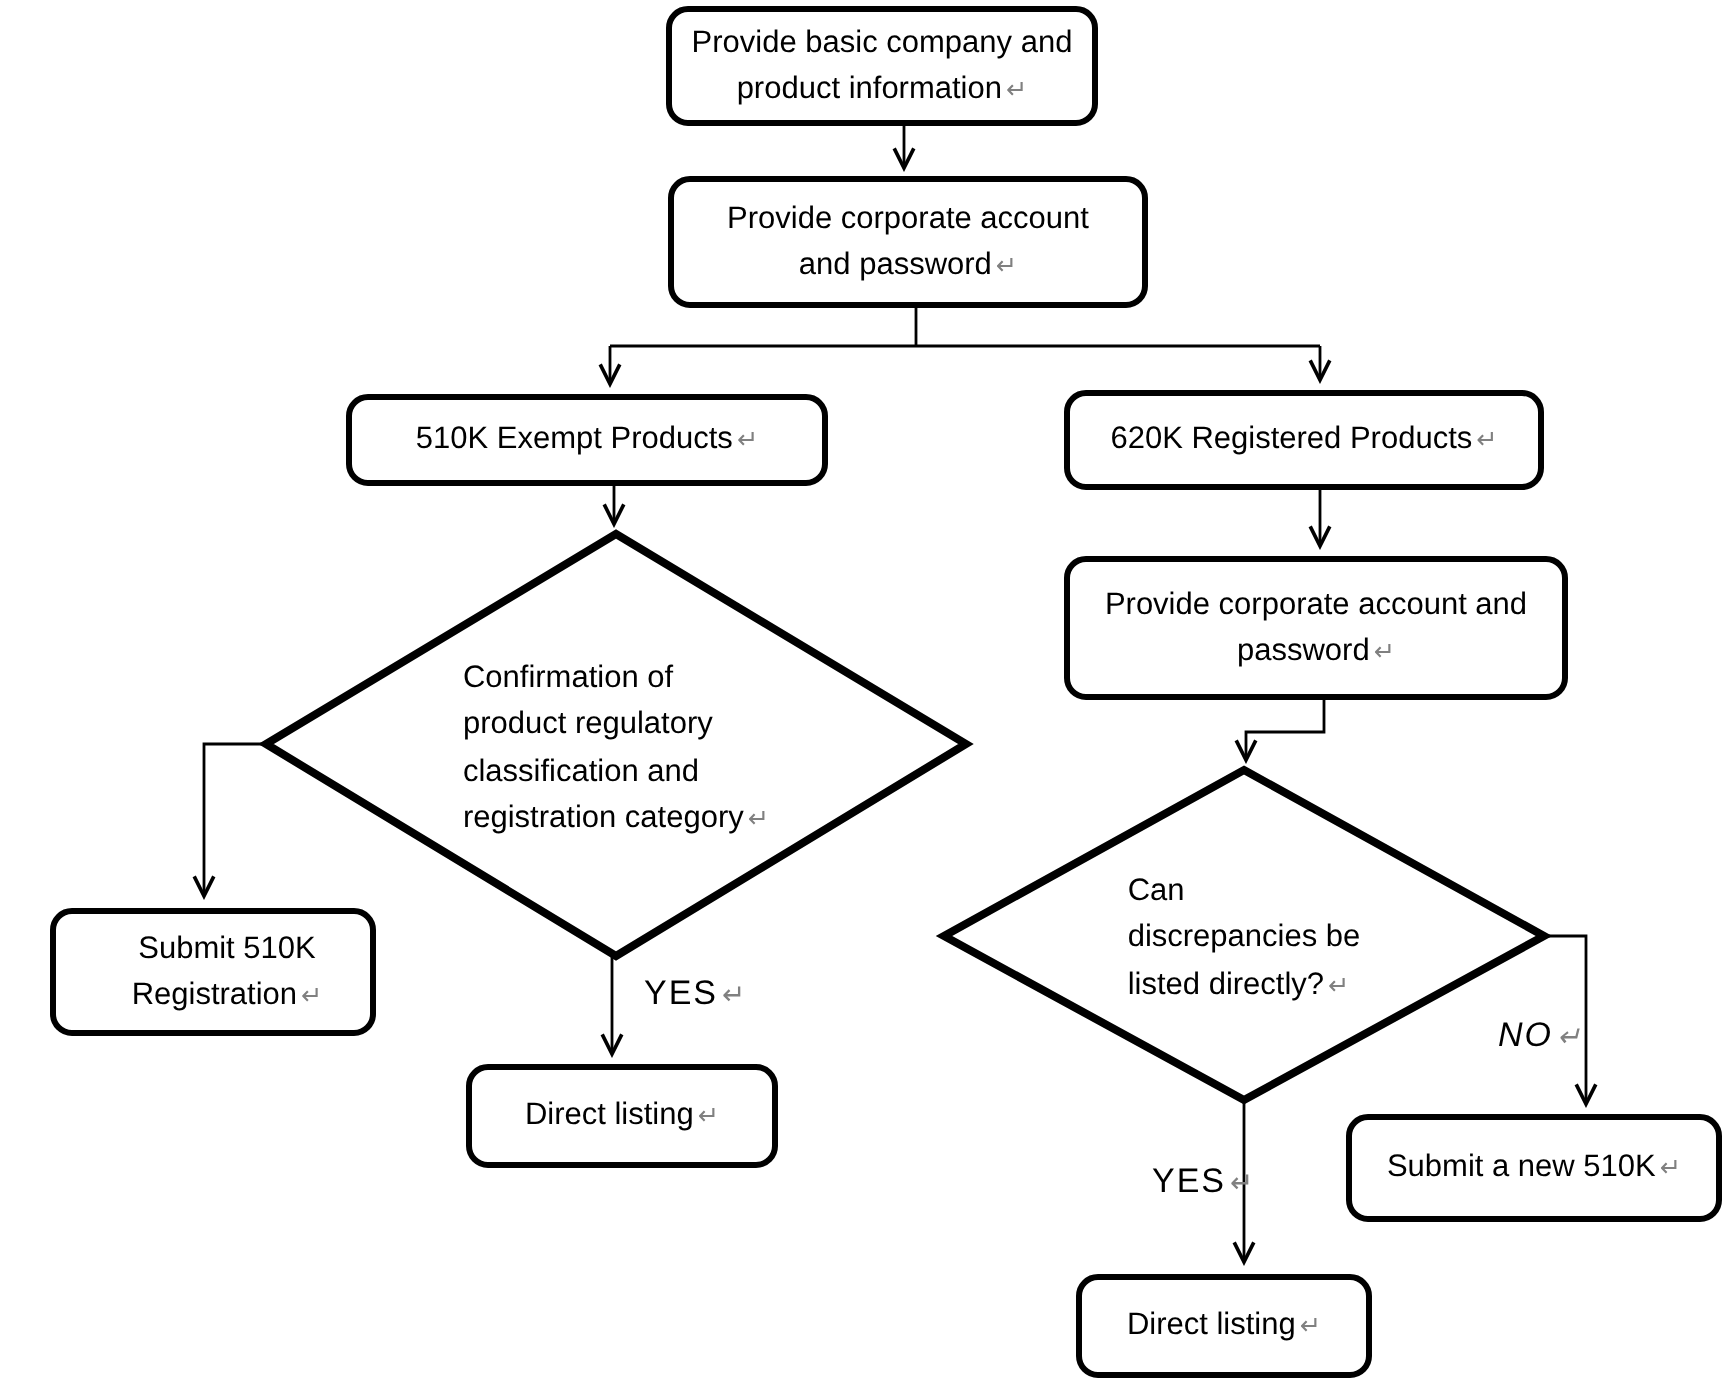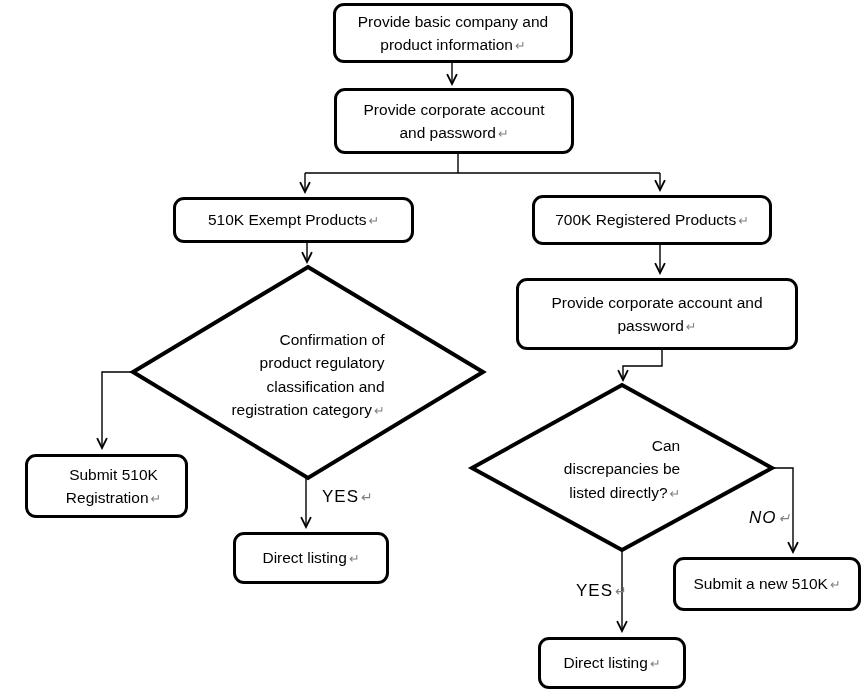--- a/index.html
+++ b/index.html
@@ -12,21 +12,21 @@
   .diamond{fill:#ffffff;stroke:#000;stroke-width:4;}
   .node{
     position:absolute;box-sizing:border-box;background:#ffffff;
     border:3px solid #000;border-radius:11px;
     display:flex;align-items:center;justify-content:center;
     text-align:center;font-size:15.5px;line-height:1.5;
   }
   .node-text,.dia-text-inner{white-space:pre-line;}
   .dia-text{
     position:absolute;transform:translate(-50%,-50%);
-    text-align:right;font-size:15.5px;line-height:1.5;white-space:pre-line;
+    text-align:left;font-size:15.5px;line-height:1.5;white-space:pre-line;
   }
   .edge-label{
     position:absolute;font-size:17px;letter-spacing:1px;
   }
   .ret{color:#808080;font-size:0.82em;letter-spacing:0;margin-left:2px;vertical-align:baseline;}
 </style>
 </head>
 <body>
 
 <div class="canvas">
@@ -50,39 +50,39 @@
     <path class="conn" d="M133,372 H102 V448" marker-end="url(#arr)"></path>
     <path class="conn" d="M306,478 V527" marker-end="url(#arr)"></path>
 
     <path class="conn" d="M660,245 V273" marker-end="url(#arr)"></path>
     <path class="conn" d="M662,350 V366 H623 V380" marker-end="url(#arr)"></path>
     <polygon class="diamond" points="622,385 772,468 622,550 472,468"></polygon>
     <path class="conn" d="M772,468 H793 V552" marker-end="url(#arr)"></path>
     <path class="conn" d="M622,550 V631" marker-end="url(#arr)"></path>
   </svg>
 
-  <div class="node" style="left:333px;top:3px;width:240px;height:60px;">
+  <div class="node" style="left:333px;top:3px;width:216px;height:60px;">
     <div class="node-text"><span>Provide basic company and
 product information</span><span class="ret">↵</span></div>
   </div>
 
   <div class="node" style="left:334px;top:88px;width:240px;height:66px;align-items:center;">
     <div class="node-text"><span>Provide corporate account
 and password</span><span class="ret">↵</span></div>
   </div>
 
   <div class="node" style="left:173px;top:197px;width:241px;height:46px;">
     <div class="node-text"><span>510K Exempt Products</span><span class="ret">↵</span></div>
   </div>
 
   <div class="node" style="left:532px;top:195px;width:240px;height:50px;">
-    <div class="node-text"><span>700K Registered Products</span><span class="ret">↵</span></div>
+    <div class="node-text"><span>620K Registered Products</span><span class="ret">↵</span></div>
   </div>
 
-  <div class="node" style="left:516px;top:278px;width:282px;height:72px;">
+  <div class="node" style="left:532px;top:278px;width:252px;height:72px;">
     <div class="node-text"><span>Provide corporate account and
 password</span><span class="ret">↵</span></div>
   </div>
 
   <div class="dia-text" style="left:308px;top:374px;"><span>Confirmation of
 product regulatory
 classification and
 registration category</span><span class="ret">↵</span></div>
 
   <div class="node" style="left:25px;top:454px;width:163px;height:64px;padding-left:14px;">

